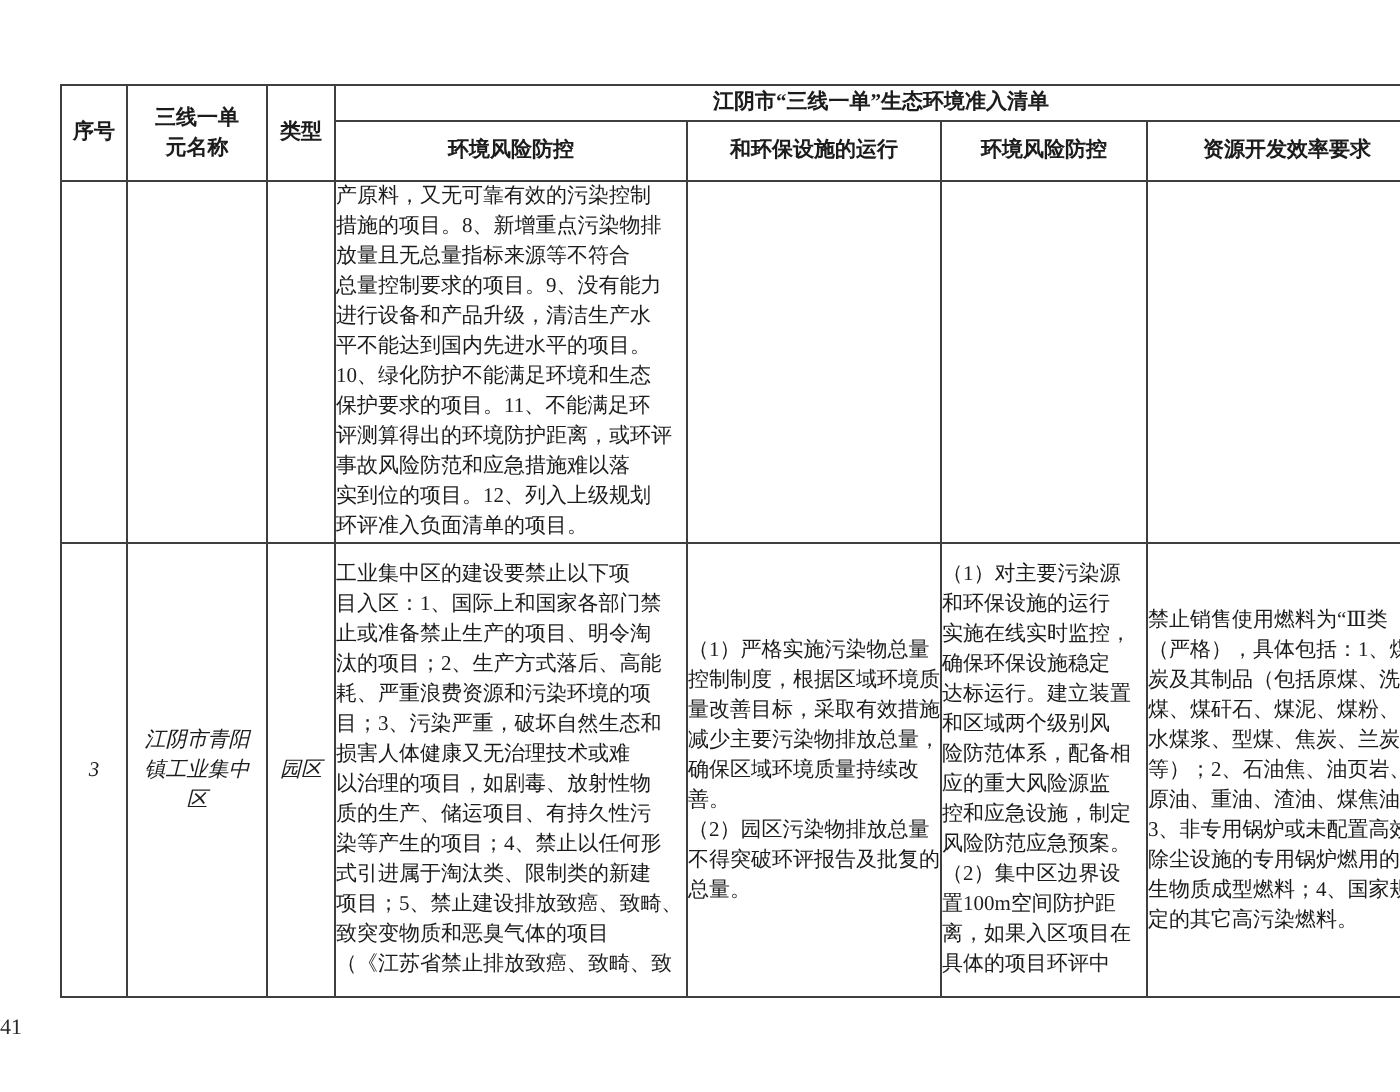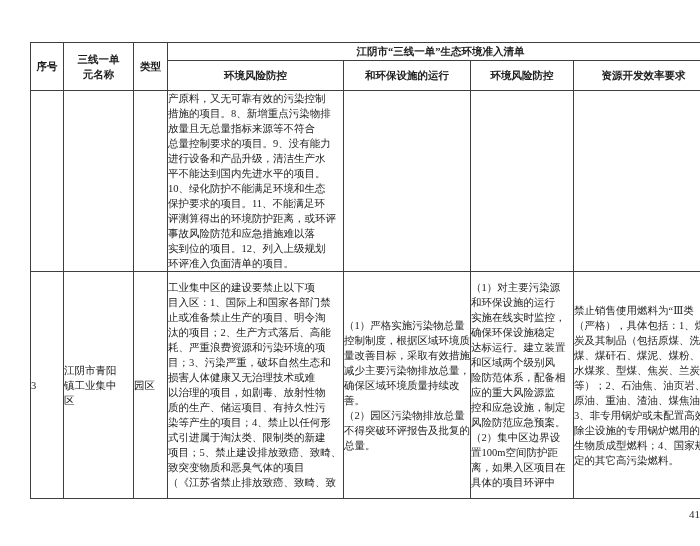--- a/index.html
+++ b/index.html
@@ -29,28 +29,29 @@
     font-weight:bold;
     text-align:center;
     white-space:pre;
   }
   td.txt {
     white-space:pre;
     text-align:left;
     padding:2px 3px 2px 5px;
   }
   td.ctr {
-    text-align:left;
+    text-align:center;
     white-space:pre;
+    font-style:italic;
   }
   .pagenum {
     position:absolute;
     left:0; right:0;
     top:508px;
-    text-align:right;
+    text-align:left;
     font-size:11px;
     color:#2a2a2a;
   }
 </style>
 </head>
 <body>
 
 <div class="page">
 
   <table class="access">

